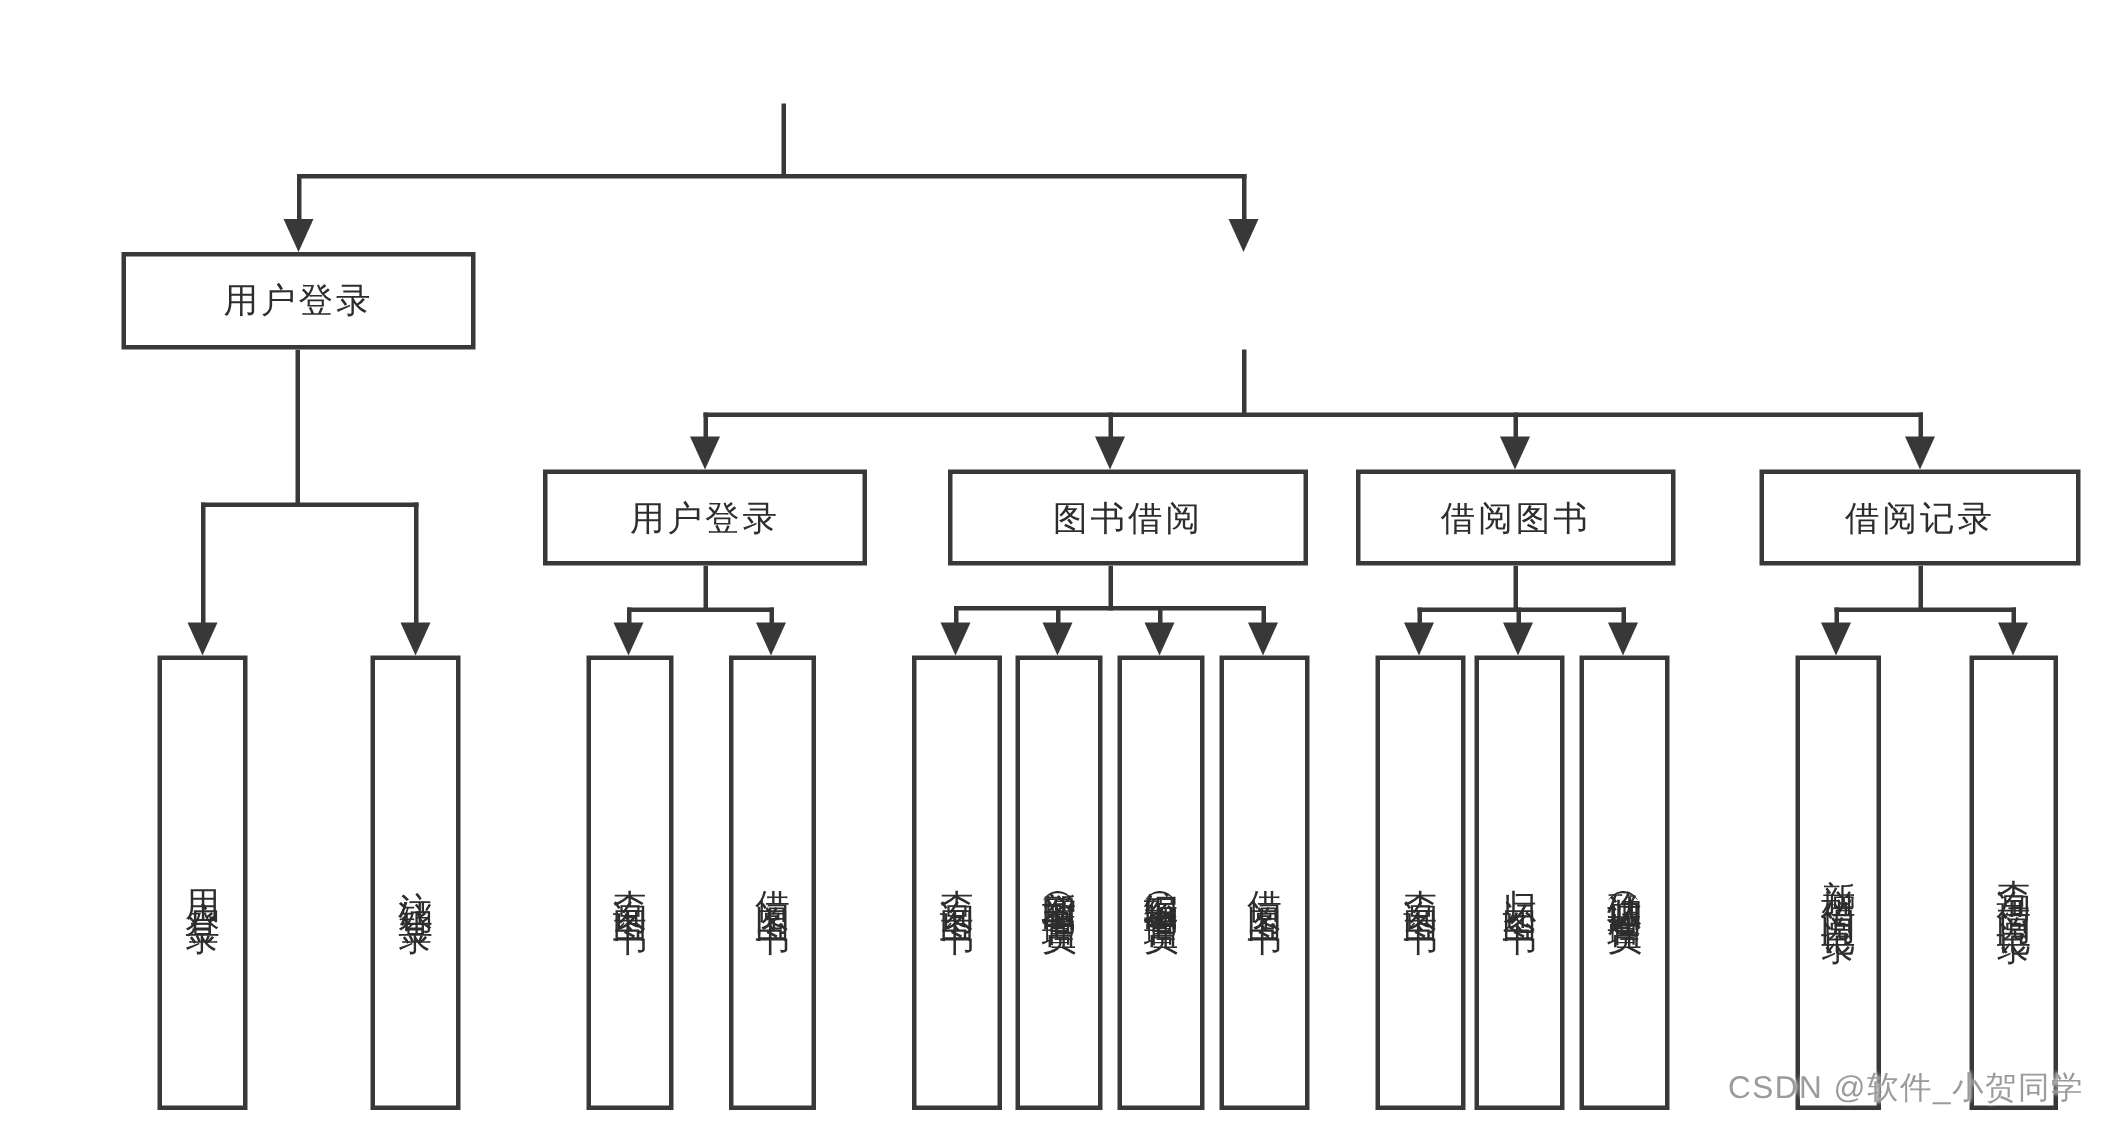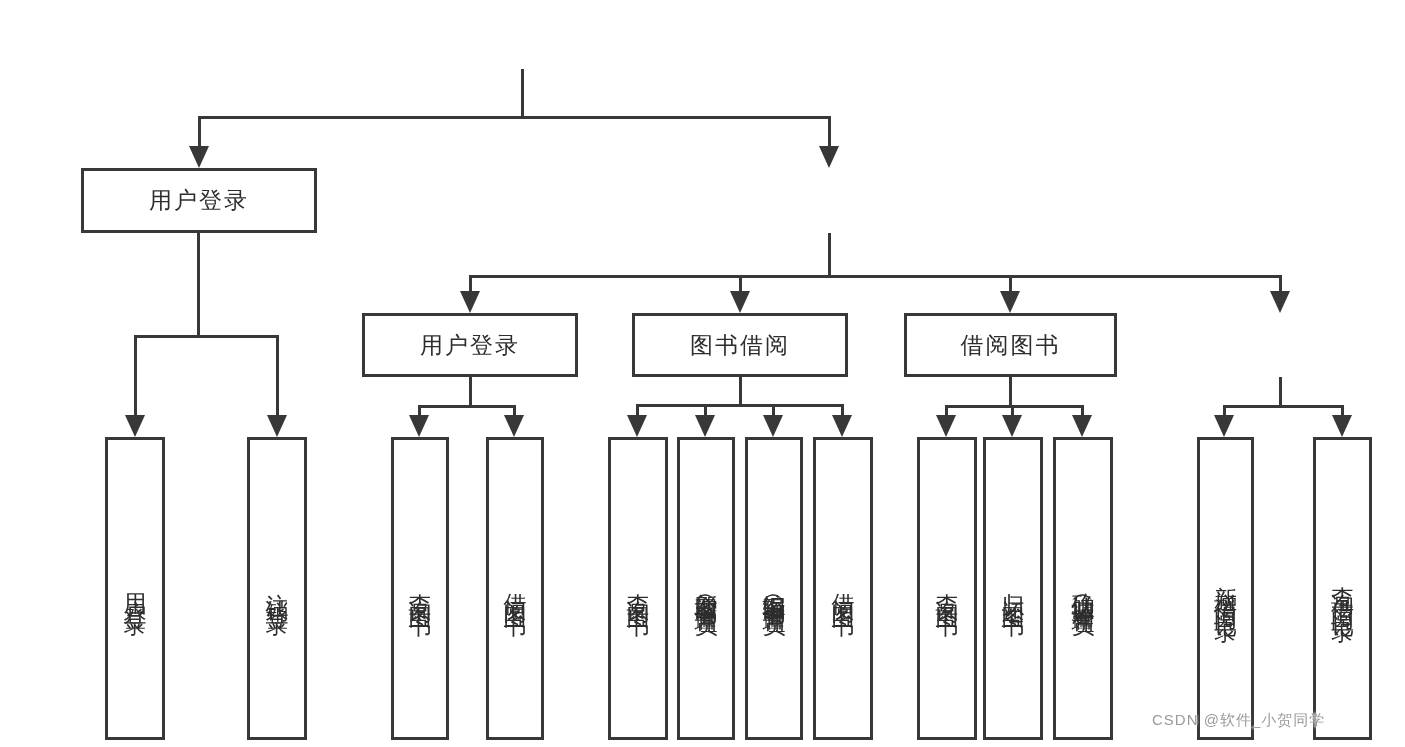--- a/index.html
+++ b/index.html
@@ -20,21 +20,21 @@
     font-size:23px;letter-spacing:2px;color:var(--text);white-space:nowrap;
   }
   .leaf{top:437px;height:303px;}
   .leaf .vt{
     writing-mode:vertical-lr;text-orientation:mixed;
     font-size:23px;letter-spacing:7px;line-height:1;display:block;
   }
   .leaf .vt.dense{letter-spacing:3px;}
   #watermark{
     position:absolute;left:1152px;top:711px;z-index:9;
-    font-size:15px;letter-spacing:1px;color:var(--watermark);
+    font-size:21px;letter-spacing:1px;color:var(--watermark);
     text-shadow:0 0 3px #fff,0 0 3px #fff;white-space:nowrap;
   }
 </style>
 </head>
 <body>
 
 <div id="canvas">
 
   <i class="l" style="left:521px;top:69px;width:3px;height:49px"></i>
   <i class="l" style="left:198px;top:116px;width:633px;height:3px"></i>
@@ -96,25 +96,28 @@
   <i class="a" style="left:1332px;top:415px"></i>
 
 
   <div class="node" style="left:81px;top:168px;width:236px;height:65px">
     <span>用户登录</span>
   </div>
 
   <div class="node" style="left:362px;top:313px;width:216px;height:64px">
     <span>用户登录</span>
   </div>
-  <div class="node" style="left:632px;top:313px;width:216px;height:64px">
+  <div class="node" style="left:632px;top:313px;width:240px;height:64px">
     <span>图书借阅</span>
   </div>
   <div class="node" style="left:904px;top:313px;width:213px;height:64px">
     <span>借阅图书</span>
+  </div>
+  <div class="node" style="left:1173px;top:313px;width:214px;height:64px">
+    <span>借阅记录</span>
   </div>
 
   <div class="node leaf" style="left:105px;width:60px">
     <span class="vt">用户登录</span>
   </div>
   <div class="node leaf" style="left:247px;width:60px">
     <span class="vt">注销登录</span>
   </div>
   <div class="node leaf" style="left:391px;width:58px">
     <span class="vt">查询图书</span>

